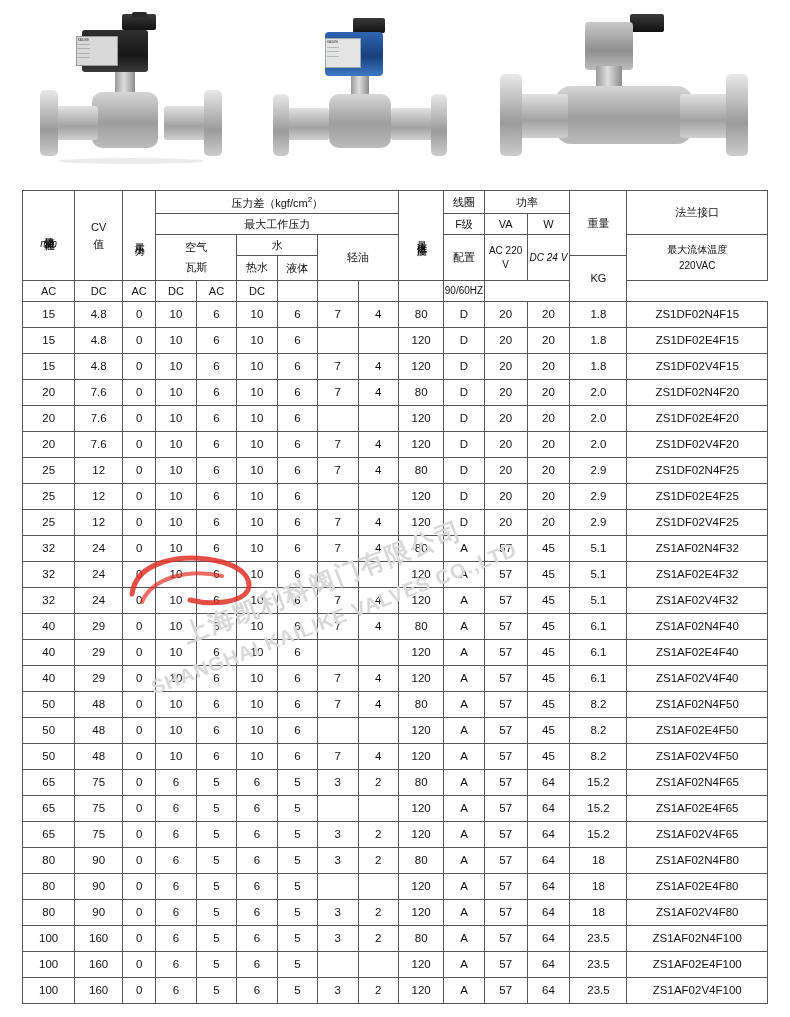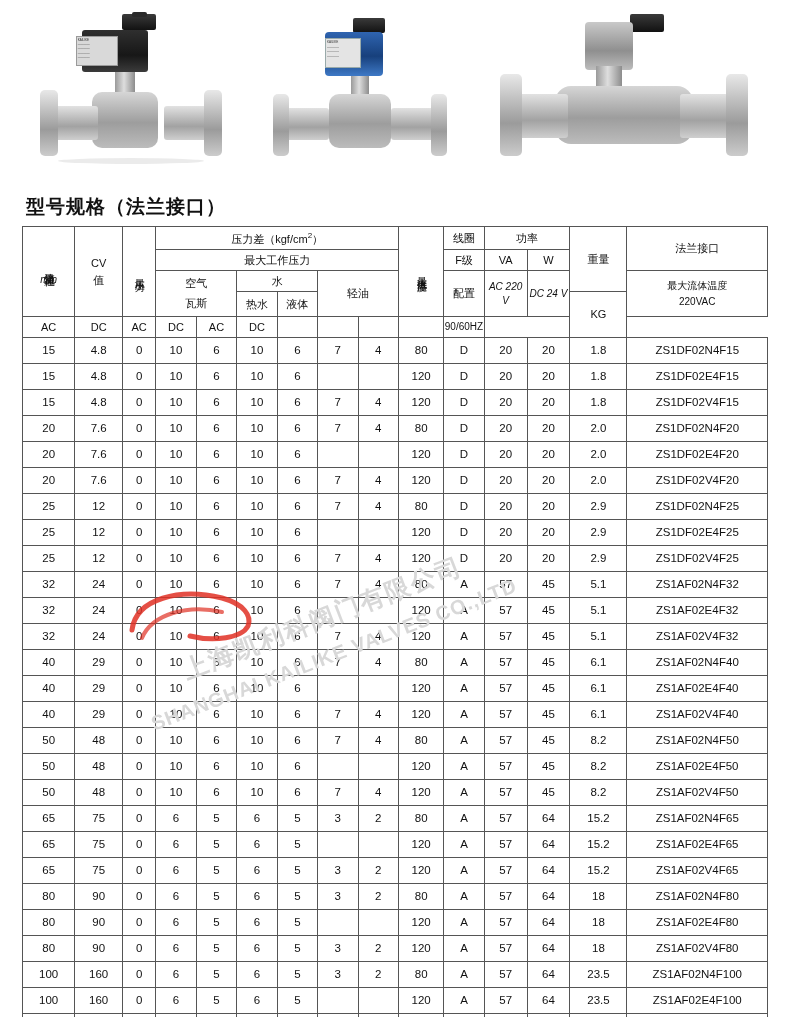--- a/index.html
+++ b/index.html
@@ -177,21 +177,20 @@
         <div class="stem" style="left:44%;top:58px;width:26px;height:26px;"></div>
         <div class="body" style="left:50%;top:78px;width:138px;height:58px;border-radius:16px;"></div>
         <div class="pipe" style="left:24px;top:86px;width:50px;height:44px;"></div>
         <div class="pipe" style="right:24px;top:86px;width:50px;height:44px;"></div>
         <div class="flange" style="left:6px;top:66px;width:22px;height:82px;"></div>
         <div class="flange" style="right:6px;top:66px;width:22px;height:82px;"></div>
       </div>
     </div>
   </div>
 
-  <div class="heading">型号规格（法兰接口）</div>
 
   <div class="table-wrap">
 
     <table class="spec">
       <colgroup>
         <col style="width:44px">
           <col style="width:40px">
           <col style="width:28px">
         <col style="width:34px">
           <col style="width:34px">
@@ -240,32 +239,32 @@
         </tr>
         <tr>
           <th colspan="2" rowspan="2" style="height:44px;">
             <div>空气</div>
             <div style="margin-top:7px;">瓦斯</div>
           </th>
           <th colspan="2" style="height:20px;"><span>水</span></th>
           <th colspan="2" rowspan="2"><span>轻油</span></th>
           <th rowspan="2"><span>配置</span></th>
           <th rowspan="2" class="small">
-            <div style="line-height:1.35;font-style:italic;">AC 220 V</div>
+            <div style="line-height:1.35;">AC 220 V</div>
           </th>
           <th rowspan="2" class="small">
             <div style="line-height:1.35;font-style:italic;">DC 24 V</div>
           </th>
           <th rowspan="2" class="small">
             <div>最大流体温度</div>
             <div style="margin-top:4px;">220VAC</div>
           </th>
         </tr>
         <tr>
-          <th style="height:24px;">
+          <th style="height:24px;font-family:Liberation Mono, monospace;">
             <div>热水</div>
           </th>
           <th>
             <div>液体</div>
           </th>
           <th rowspan="2"><span>KG</span></th>
         </tr>
         <tr>
           <th style="height:20px;"><span>AC</span></th>
           <th><span>DC</span></th>

